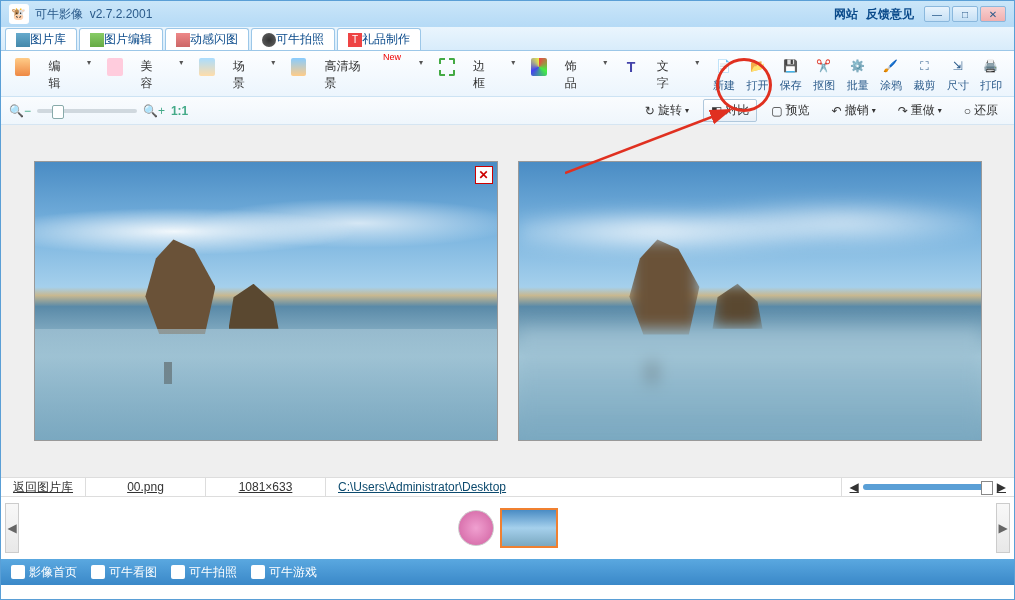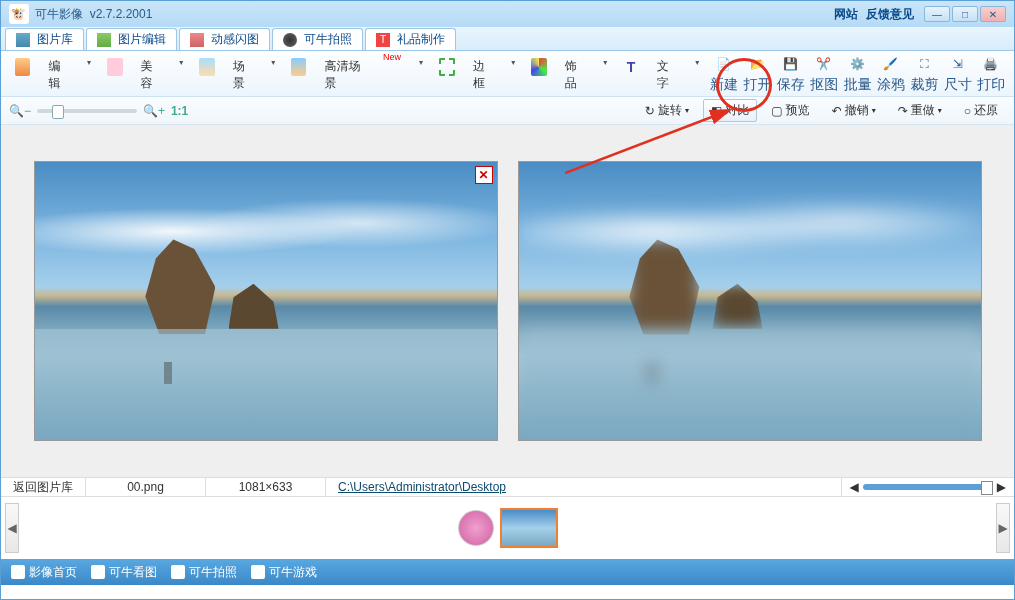--- a/index.html
+++ b/index.html
@@ -10,32 +10,32 @@
 .titlebar .logo { width: 20px; height: 20px; margin-right: 6px; background: #fff; border-radius: 3px; display:flex; align-items:center; justify-content:center;}
 .titlebar .title { flex: 1; }
 .titlebar .links { display: flex; gap: 8px; margin-right: 10px; }
 .titlebar .links span { color: #0a4a8a; cursor: pointer; font-weight: bold; }
 .win-controls { display: flex; gap: 2px; }
 .win-btn { width: 26px; height: 16px; background: linear-gradient(#e8f3fc,#c5e0f5); border: 1px solid #8ab8dd; border-radius: 2px; display:flex; align-items:center; justify-content:center; color:#2a5a8a; font-size:10px;}
 .win-btn.close { background: linear-gradient(#f8d0d0,#f0b0b0); }
 
 
 .tabs { height: 24px; background: linear-gradient(#eaf5fd,#d8ecfb); display: flex; align-items: flex-end; padding: 0 4px; border-bottom: 1px solid #9cc7e8;}
-.tab { height: 22px; padding: 0 10px; display: flex; align-items: center; gap: 7px; background: #fff; border: 1px solid #9cc7e8; border-bottom: none; margin-right: 2px; border-radius: 3px 3px 0 0; cursor: pointer; color: #0a4a8a; }
+.tab { height: 22px; padding: 0 10px; display: flex; align-items: center; gap: 0; background: #fff; border: 1px solid #9cc7e8; border-bottom: none; margin-right: 2px; border-radius: 3px 3px 0 0; cursor: pointer; color: #0a4a8a; }
 .tab .ticon { width: 14px; height: 14px; display:inline-block;}
 
 
 .toolbar1 { height: 46px; background: linear-gradient(#fdfeff,#ecf5fd); border-bottom: 1px solid #cde3f4; display: flex; align-items: center; padding: 0 6px; }
 .tool-cat { display: flex; align-items: flex-start; gap: 18px; padding: 0 8px; height: 32px; cursor: pointer; color: #333; }
 .tool-cat .caret { font-size: 8px; color: #555; }
 .tool-cat .cicon { width: 18px; height: 18px; display:inline-block; border-radius:2px;}
 .toolbar1 .spacer { flex: 1; }
 .file-op { display: flex; flex-direction: column; align-items: center; width: 36px; cursor: pointer; color: #2a5a8a; }
 .file-op .ficon { width: 22px; height: 22px; display:flex; align-items:center; justify-content:center;}
-.file-op .flabel { font-size: 14px; margin-top: 1px; }
+.file-op .flabel { font-size: 11px; margin-top: 1px; }
 
 
 .toolbar2 { height: 28px; background: linear-gradient(#fafcfe,#eff6fc); border-bottom: 1px solid #d5e5f2; display: flex; align-items: center; padding: 0 8px; gap: 6px; }
 .zoom-slider { width: 100px; height: 4px; background: #d0d8de; border-radius: 2px; position: relative; }
 .zoom-slider::after { content:''; position:absolute; left:15%; top:-4px; width:10px; height:12px; background:#fff; border:1px solid #8aa; border-radius:2px;}
 .toolbar2 .spacer { flex: 1; }
 .act-btn { display: flex; align-items: center; gap: 3px; padding: 3px 8px; cursor: pointer; color: #333; border-radius:2px;}
 .act-btn.active { background: linear-gradient(#fff,#e8f0f8); border: 1px solid #b0c8dc; padding: 2px 7px; }
 .act-btn .caret { font-size: 8px; }
 
@@ -48,21 +48,21 @@
 .img-frame .clouds { position:absolute; top:10%; left:0; width:100%; height:30%; background: radial-gradient(ellipse at 30% 50%, rgba(255,255,255,0.9) 0%, transparent 40%), radial-gradient(ellipse at 70% 40%, rgba(255,255,255,0.7) 0%, transparent 35%);}
 .img-frame .reflection { position:absolute; bottom:0; left:0; width:100%; height:40%; background: linear-gradient(180deg, rgba(168,200,216,0.6), rgba(122,168,192,0.8)); }
 .img-frame.blurred > * { filter: blur(8px); }
 .img-frame .close-x { position:absolute; top:4px; right:4px; width:18px; height:18px; background:#fff; border:1px solid #c00; color:#c00; display:flex; align-items:center; justify-content:center; font-weight:bold; cursor:pointer; filter:none !important; z-index:10;}
 
 
 .annotation-circle { position:absolute; width:56px; height:54px; border:3px solid #e03020; border-radius:50%; top:58px; left:716px; pointer-events:none; z-index:50;}
 .annotation-arrow { position:absolute; top:105px; left:565px; width:180px; height:70px; pointer-events:none; z-index:50;}
 
 
-.statusbar { height: 20px; background: #fff; border-top:1px solid #ddd; border-bottom:1px solid #ddd; display: flex; align-items: center; font-size: 11px; color: #333; }
+.statusbar { height: 20px; background: #fff; border-top:1px solid #ddd; border-bottom:1px solid #ddd; display: flex; align-items: center; font-size: 11px; color: #333; text-decoration: underline; }
 .statusbar .cell { padding: 0 12px; border-right: 1px solid #ddd; height:100%; display:flex; align-items:center;}
 .statusbar .path { color: #0c4a6e; text-decoration: underline; cursor: pointer; }
 .statusbar .zoomctl { margin-left: auto; display:flex; align-items:center; gap:4px; padding:0 8px;}
 .statusbar .zbar { width:130px; height:6px; background:#5a9fd6; border-radius:3px; position:relative;}
 .statusbar .zbar::after{content:''; position:absolute; right:0; top:-3px; width:10px; height:12px; background:#fff; border:1px solid #888;}
 
 
 .thumbstrip { height: 62px; background: #fff; display: flex; align-items: center; padding: 0 4px; }
 .thumbstrip .navbtn { width: 14px; height: 50px; background: linear-gradient(#f8f8f8,#e8e8e8); border:1px solid #ccc; display:flex; align-items:center; justify-content:center; cursor:pointer; color:#666;}
 .thumbstrip .thumbs { flex:1; display:flex; align-items:center; justify-content:center; gap:6px;}

